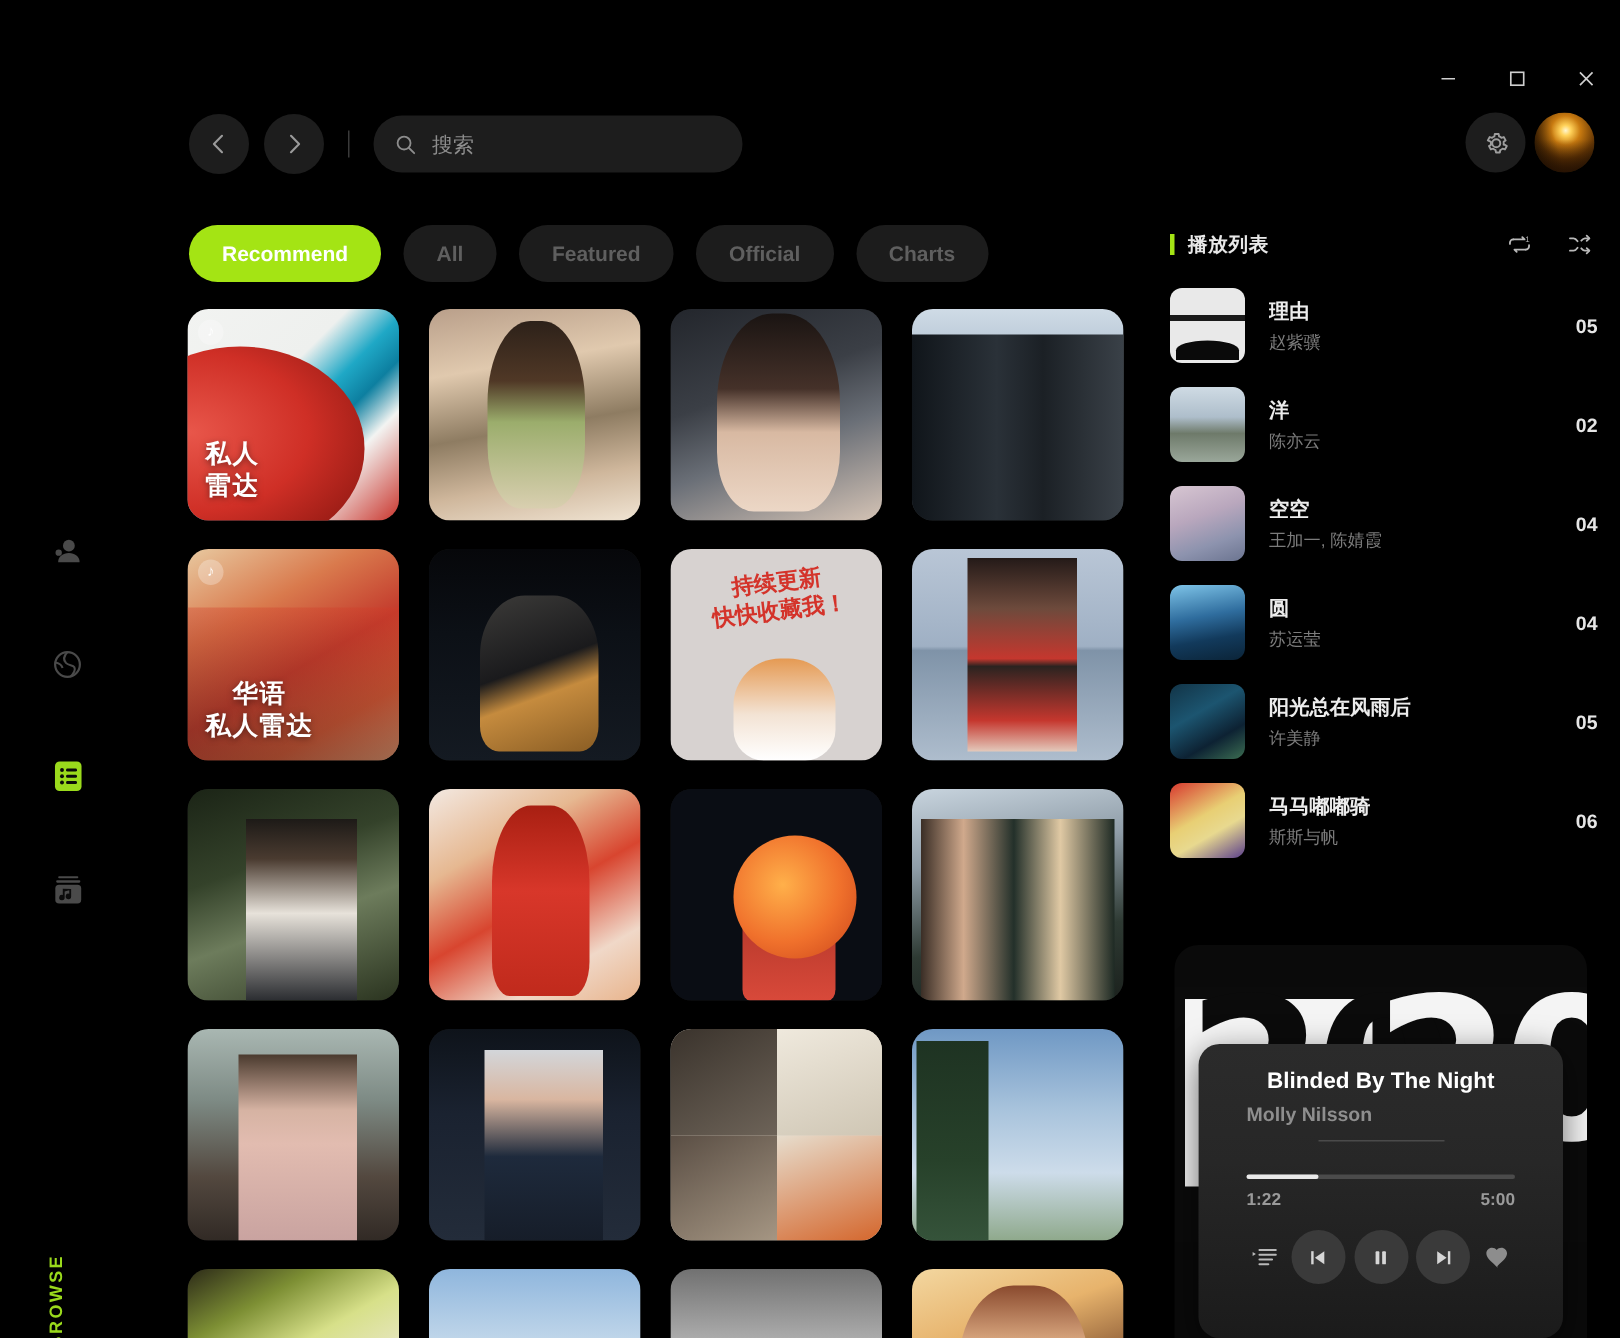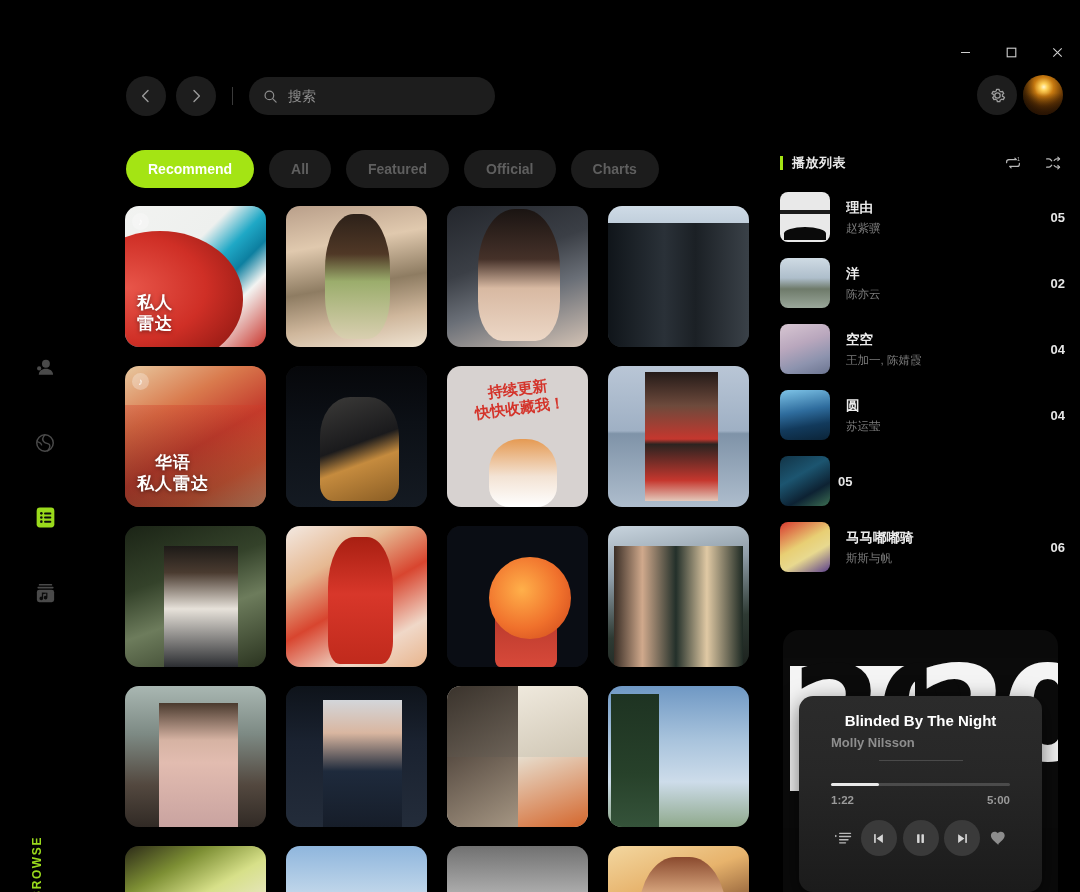--- a/index.html
+++ b/index.html
@@ -568,20 +568,24 @@
         <div class="pl-item">
           <div class="pl-art art-yuan"></div>
           <div class="pl-meta">
             <div class="pl-name">圆</div>
             <div class="pl-artist">苏运莹</div>
           </div>
           <div class="pl-num">04</div>
         </div>
         <div class="pl-item">
           <div class="pl-art art-yang2"></div>
+          <div class="pl-meta">
+            <div class="pl-name">阳光总在风雨后</div>
+            <div class="pl-artist">许美静</div>
+          </div>
           <div class="pl-num">05</div>
         </div>
         <div class="pl-item">
           <div class="pl-art art-mama"></div>
           <div class="pl-meta">
             <div class="pl-name">马马嘟嘟骑</div>
             <div class="pl-artist">斯斯与帆</div>
           </div>
           <div class="pl-num">06</div>
         </div>

